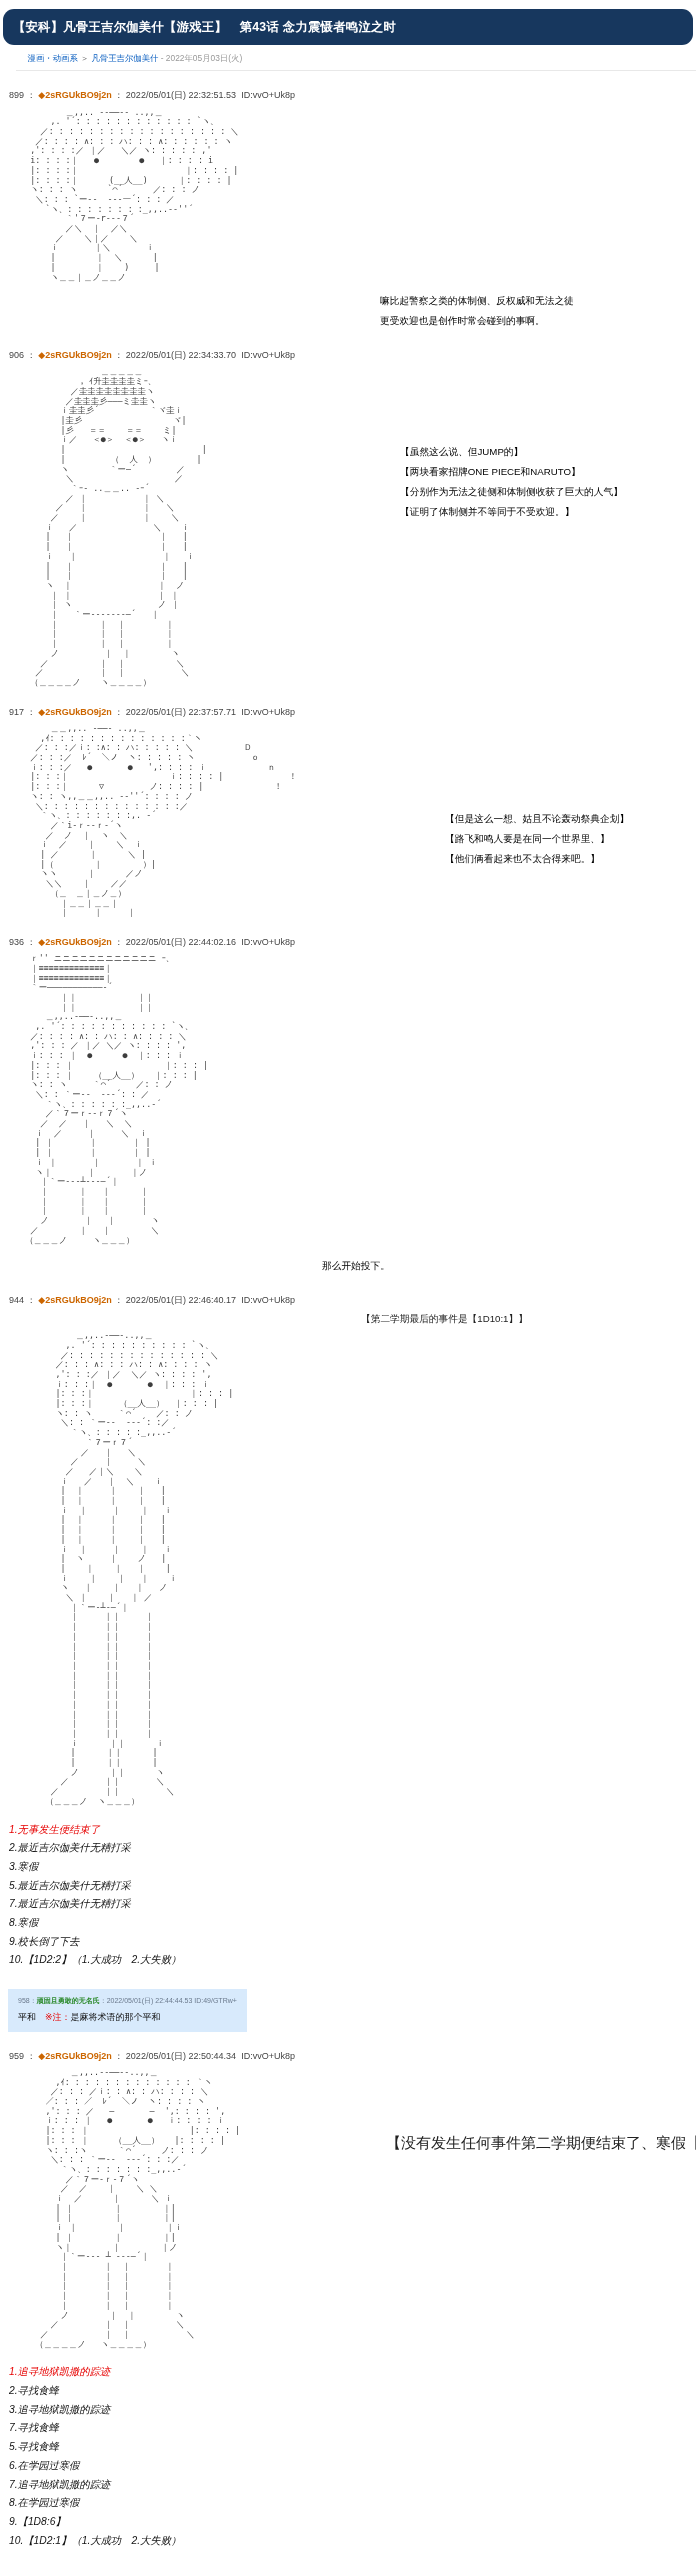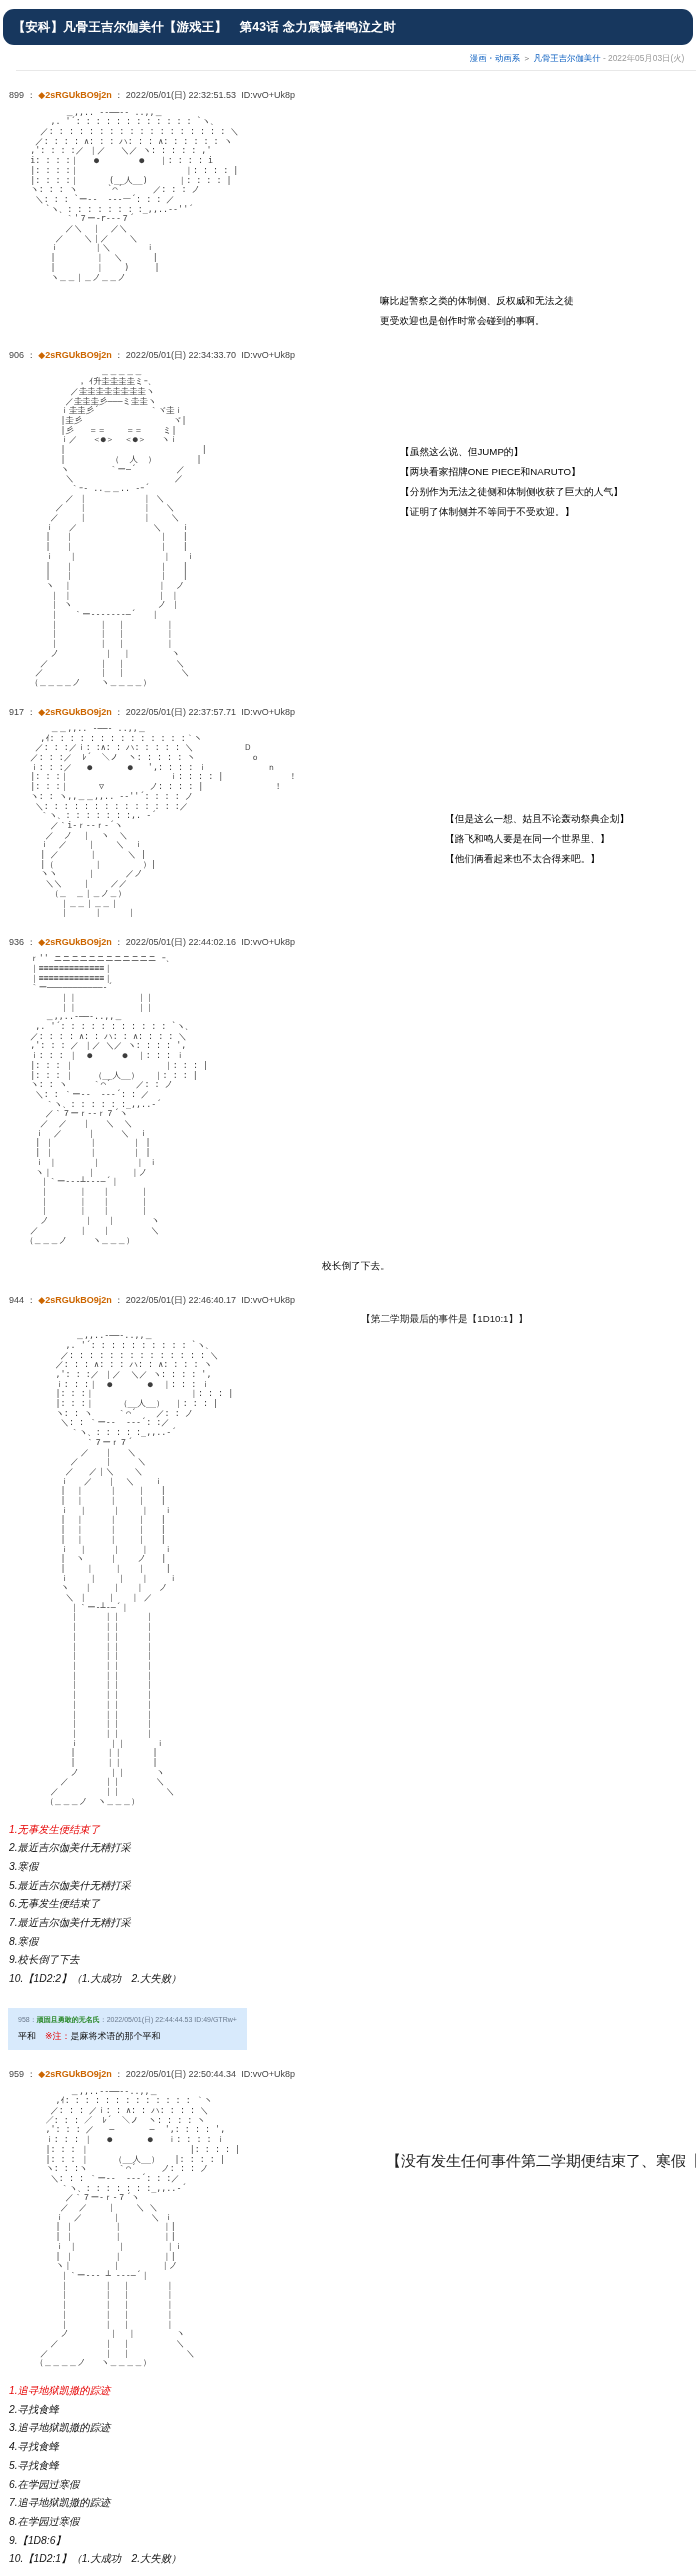--- a/index.html
+++ b/index.html
@@ -1,18 +1,18 @@
 <!DOCTYPE html>
 <html style="font-size:10.3px"><head>
 <meta charset="utf-8">
 <style>
   html,body{margin:0;padding:0;background:#ffffff;}
   body{width:696px;min-height:2576px;font-family:"Liberation Sans","DejaVu Sans",sans-serif;color:#222;overflow-x:hidden;}
   .titlebar{background:#17375e;color:#fff;font-size:12.3px;font-weight:bold;padding:9.7px 10.3px;margin:9px 2.6px 0 2.6px;letter-spacing:0.3px;border-radius:11px;}
-  .breadcrumb{text-align:right;font-size:8.4px;color:#999;padding:7.7px 11.6px 6.4px;border-bottom:0.6px solid #e8e8e8;margin-left:16px;}
+  .breadcrumb{font-size:8.4px;color:#999;padding:7.7px 11.6px 6.4px;border-bottom:0.6px solid #e8e8e8;margin-left:16px;}
   .breadcrumb a{color:#0b5fc0;text-decoration:none;cursor:pointer;}
   .breadcrumb .bc-sep{color:#666;margin:0 2.6px;}
   .post{position:relative;}
   .post-header{font-size:9px;color:#333;margin:18px 0 1.3px 9px;}
   .post-header .no{color:#444;}
   .post-header .sep{color:#444;margin:0 2.6px;}
   .post-header .name{color:#cc6600;font-weight:bold;margin-top:37px;}
   .post-header .date{color:#444;}
   .post-header .pid{color:#444;margin-left:5.2px;}
   pre.aa{font-family:"DejaVu Sans Mono","Liberation Mono",monospace;font-size:8.4px;line-height:9.7px;color:#3d3d3d;margin:5.2px 0 0 0;}
@@ -184,21 +184,21 @@
        ｉ ｜       ｜       ｜ ｉ
        ヽ｜       ｜       ｜ノ
         ｜｀ー---┴---―´｜
         ｜      ｜   ｜      ｜
         ｜      ｜   ｜      ｜
         ｜      ｜   ｜      ｜
         ノ       ｜   ｜       ヽ
       ／        ｜   ｜        ＼
      （＿＿＿ノ     ヽ＿＿＿）</pre>
   <div class="dialogue d936">
-    <div class="dlg-line">校长倒了下去。</div>
+    <div class="dlg-line">那么开始投下。</div>
   </div>
 </div>
 
 <div class="post">
   <div class="post-header">
     <span class="no">944</span><span class="sep">：</span><span class="name">◆2sRGUkBO9j2n</span><span class="sep">：</span><span class="date">2022/05/01(日) 22:46:40.17</span><span class="pid">ID:vvO+Uk8p</span>
   </div>
   <div class="lead-944">【第二学期最后的事件是【1D10:1】】</div>
   <pre class="aa aa-944">               ＿,,..-──-..,,＿
              ,. '´: : : : : : : : : : `ヽ、
@@ -248,21 +248,20 @@
               ノ      ｜｜      ヽ
             ／       ｜｜       ＼
           ／         ｜｜         ＼
          （＿＿＿ノ  ヽ＿＿＿）
 </pre>
   <ul class="roll-list">
     <li class="hl">1.无事发生便结束了</li>
     <li>2.最近吉尔伽美什无精打采</li>
     <li>3.寒假</li>
     <li>5.最近吉尔伽美什无精打采</li>
-    <li>6.无事发生便结束了</li>
     <li>7.最近吉尔伽美什无精打采</li>
     <li>8.寒假</li>
     <li>9.校长倒了下去</li>
     <li>10.【1D2:2】（1.大成功　2.大失败）</li>
   </ul>
 
   <div class="quote">
     <div class="quote-header">
       <span>958</span><span>：</span><span class="q-name">顽固且勇敢的无名氏</span><span>：</span><span>2022/05/01(日) 22:44:44.53 ID:49/GTRw+</span>
     </div>
@@ -304,21 +303,21 @@
             ノ        ｜  ｜        ヽ
           ／         ｜  ｜         ＼
         ／           ｜  ｜           ＼
        （＿＿＿＿ノ   ヽ＿＿＿＿）
 </pre>
   <div class="lead-959">【没有发生任何事件第二学期便结束了、寒假【1D10:1】】</div>
   <ul class="roll-list">
     <li class="hl">1.追寻地狱凯撒的踪迹</li>
     <li>2.寻找食蜂</li>
     <li>3.追寻地狱凯撒的踪迹</li>
-    <li>4.寻找食蜂</li>
+    <li>7.寻找食蜂</li>
     <li>5.寻找食蜂</li>
     <li>6.在学园过寒假</li>
     <li>7.追寻地狱凯撒的踪迹</li>
     <li>8.在学园过寒假</li>
     <li>9.【1D8:6】</li>
     <li>10.【1D2:1】（1.大成功　2.大失败）</li>
   </ul>
 </div>
 
 <div class="page-end"></div>

